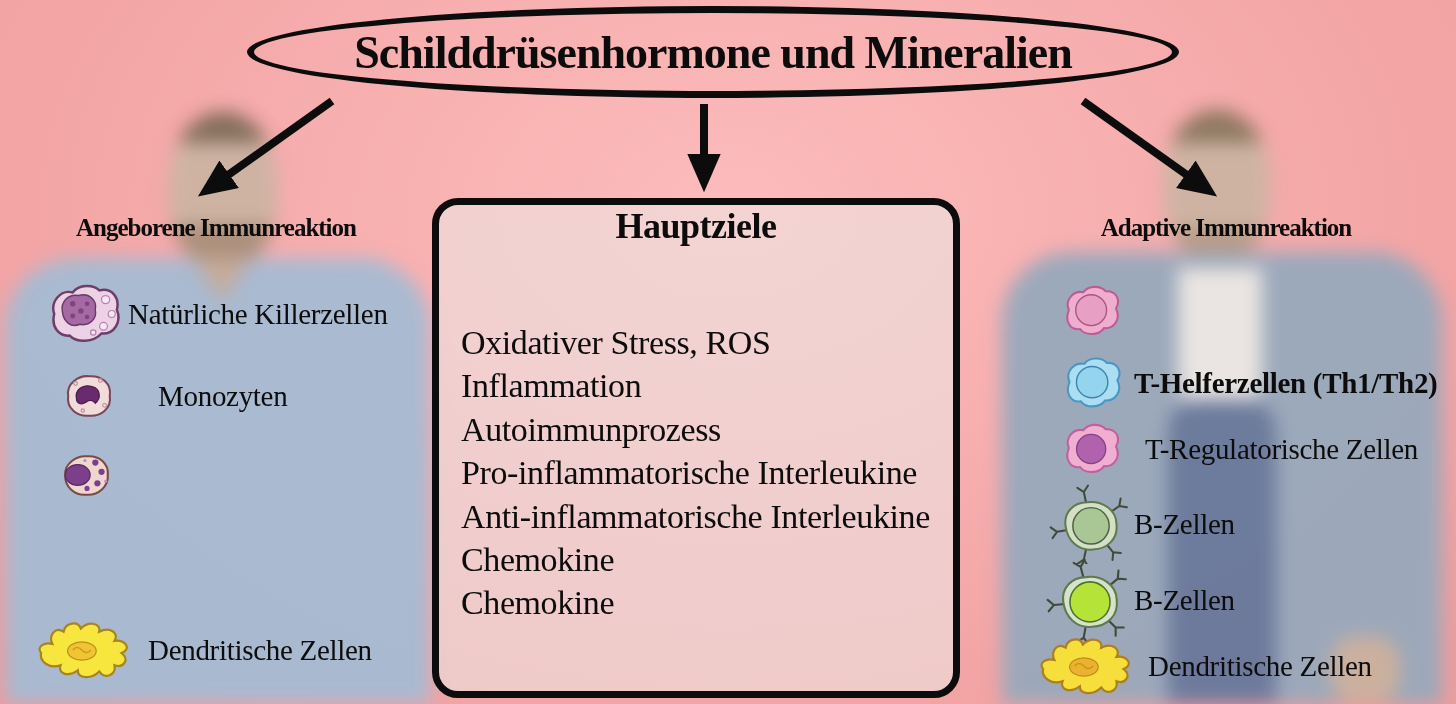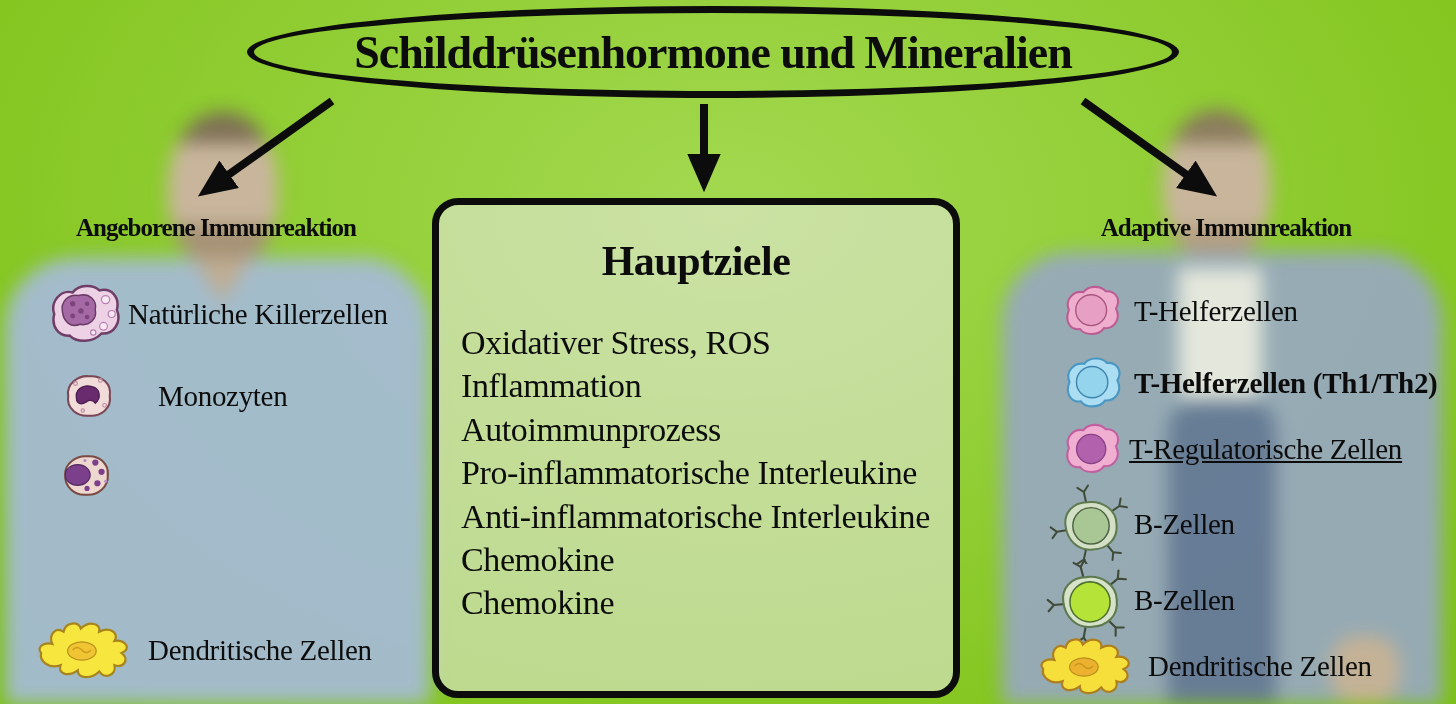--- a/index.html
+++ b/index.html
@@ -1,18 +1,18 @@
 <!DOCTYPE html>
 <html><head>
 <meta charset="utf-8">
 <style>
   html,body{margin:0;padding:0;background:#d8d7d5;}
   .stage{
     position:relative;width:1456px;height:704px;overflow:hidden;
-    background:#84cc16;
+    background:#fca5a5;
     font-family:"Liberation Serif","DejaVu Serif",serif;
     color:#0c0c0c;
   }
   .stage::after{content:"";position:absolute;inset:0;pointer-events:none;
     background:radial-gradient(ellipse at 50% 30%, rgba(255,255,255,.25), rgba(0,0,0,.05) 95%);}
   
   .bg-fig{position:absolute;filter:blur(9px);opacity:.95;z-index:1;}
   .face{position:absolute;border-radius:48% 48% 44% 44%;}
   .body{position:absolute;}
   
@@ -25,22 +25,22 @@
   }
   .title-ellipse span{font-size:46px;font-weight:700;letter-spacing:-1px;white-space:nowrap;}
   .col-heading{position:absolute;z-index:3;font-size:25px;font-weight:600;letter-spacing:-1px;
     text-align:center;white-space:nowrap;}
   .row{position:absolute;z-index:3;display:flex;align-items:center;}
   .row .lbl{font-size:29px;white-space:nowrap;letter-spacing:-0.3px;}
   .center-box{
     position:absolute;left:432px;top:198px;width:514px;height:486px;z-index:3;
     border:7px solid #0c0c0c;border-radius:26px;background:rgba(235,234,232,.55);
   }
-  .center-box .hd{position:absolute;top:32px;left:0;width:100%;text-align:center;
-    font-size:42px;font-weight:600;letter-spacing:-0.5px;}
+  .center-box .hd{position:absolute;top:0;left:0;width:100%;text-align:center;
+    font-size:36px;font-weight:600;letter-spacing:-0.5px;}
   .targets{position:absolute;left:22px;top:116px;font-size:34px;line-height:43.4px;
     letter-spacing:-0.4px;white-space:nowrap;}
   svg{display:block;}
 </style>
 </head>
 <body>
 
 <div class="stage">
 
   <div class="bg-fig">
@@ -146,37 +146,36 @@
     </div>
   </div>
 
   <div class="col-heading" style="left:1008px;top:214px;width:436px;">Adaptive Immunreaktion</div>
 
   <div class="row" style="left:1062px;top:284px;height:54px;">
     <svg width="60" height="54" viewBox="0 0 70 62">
       <path d="M8,30 C3,18 13,7 25,9 C31,1 45,1 51,8 C63,7 69,18 63,28 C69,40 61,52 49,51 C43,60 27,60 21,52 C9,54 3,42 8,30 Z" fill="#efaecd" stroke="#bb5d92" stroke-width="2.4"></path>
       <circle cx="34" cy="30" r="18" fill="#e7a0c4" stroke="#a9557f" stroke-width="1.6"></circle>
     </svg>
-    <span class="lbl" style="margin-left:12px;">T-Helferzellen</span>
   </div>
 
   <div class="row" style="left:1062px;top:356px;height:54px;font-weight:bold;">
     <svg width="62" height="54" viewBox="0 0 70 62">
       <path d="M8,30 C3,18 13,7 25,9 C31,1 45,1 51,8 C63,7 69,18 63,28 C69,40 61,52 49,51 C43,60 27,60 21,52 C9,54 3,42 8,30 Z" fill="#abdef2" stroke="#4a97c4" stroke-width="2.4"></path>
       <circle cx="34" cy="30" r="18" fill="#94d4ec" stroke="#3d85b0" stroke-width="1.6"></circle>
     </svg>
     <span class="lbl" style="margin-left:10px;">T-Helferzellen (Th1/Th2)</span>
   </div>
 
   <div class="row" style="left:1062px;top:422px;height:54px;">
     <svg width="60" height="54" viewBox="0 0 70 62">
       <path d="M8,30 C3,18 13,7 25,9 C31,1 45,1 51,8 C63,7 69,18 63,28 C69,40 61,52 49,51 C43,60 27,60 21,52 C9,54 3,42 8,30 Z" fill="#f0aed0" stroke="#c160a0" stroke-width="2.4"></path>
       <circle cx="34" cy="31" r="17" fill="#b262ac" stroke="#8a4287" stroke-width="1.6"></circle>
     </svg>
-    <span class="lbl" style="margin-left:7px;text-decoration:underline;">T-Regulatorische Zellen</span>
+    <span class="lbl" style="margin-left:23px;">T-Regulatorische Zellen</span>
   </div>
 
   <div class="row" style="left:1048px;top:484px;height:80px;">
     <svg width="86" height="80" viewBox="0 0 86 88">
       <g stroke="#3f4a38" stroke-width="2.2" fill="none" stroke-linecap="round">
         <g transform="rotate(-12 43 46)">
             <path d="M43,20 L43,8 M43,8 L37,2 M43,8 L49,2"></path>
           </g>
         <g transform="rotate(55 43 46)">
             <path d="M43,20 L43,8 M43,8 L37,2 M43,8 L49,2"></path>

